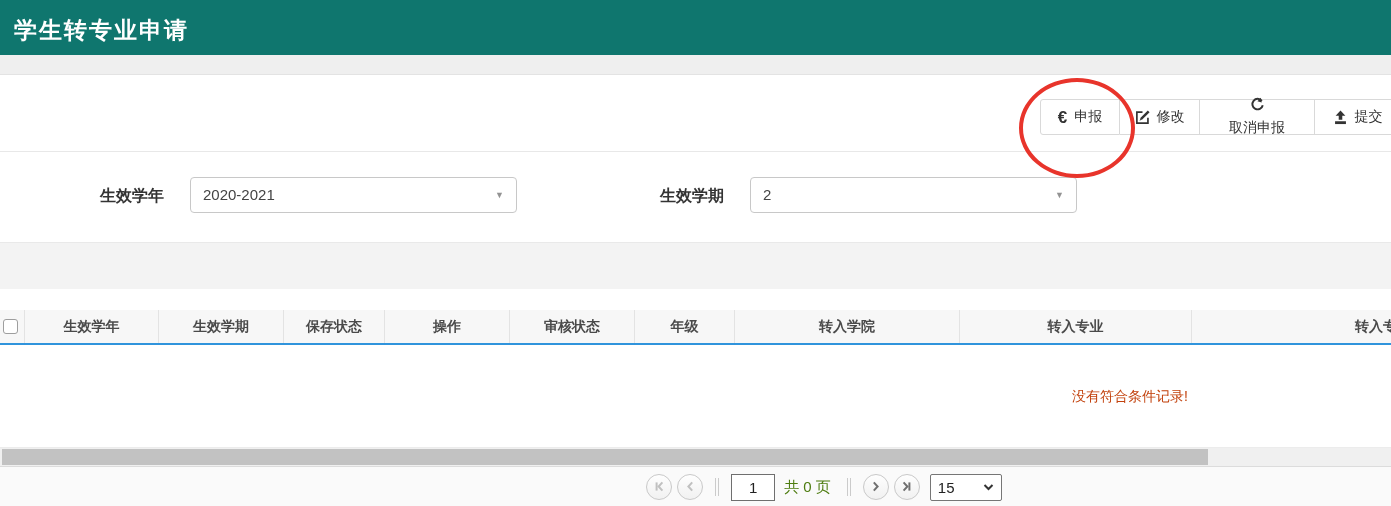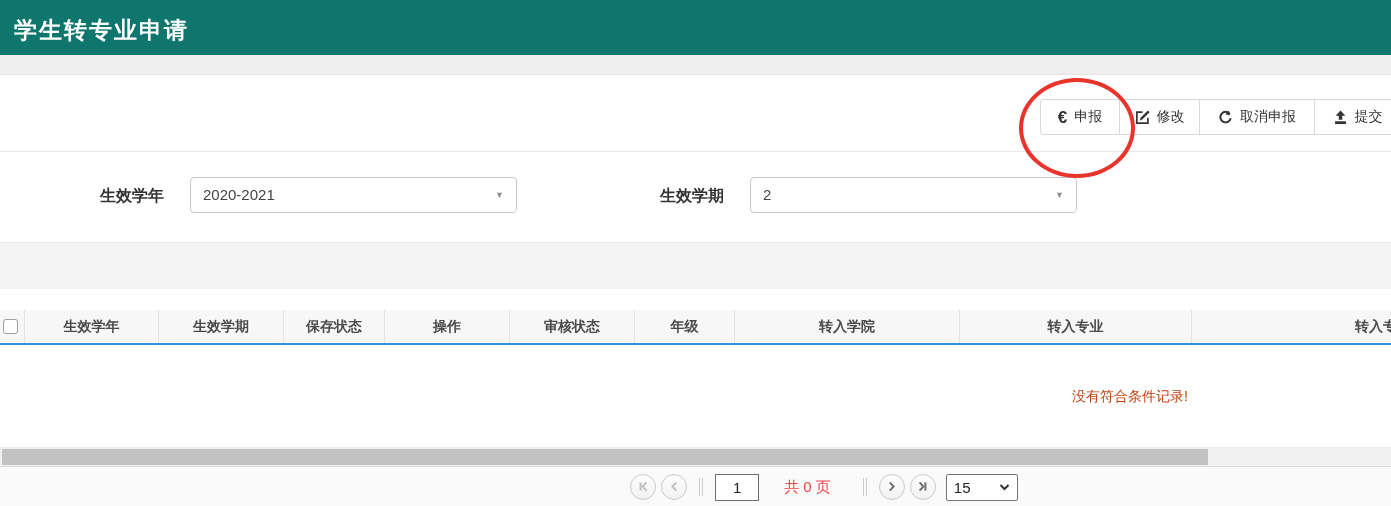--- a/index.html
+++ b/index.html
@@ -10,21 +10,21 @@
   .app-header{position:absolute;left:0;top:0;width:100%;height:55px;background:#0f766e;}
   .app-title{position:absolute;left:14px;top:15px;font-size:23px;font-weight:bold;color:#fff;letter-spacing:2px;}
 
   .subheader{position:absolute;left:0;top:55px;width:100%;height:20px;background:#efefef;border-bottom:1px solid #e3e3e3;box-sizing:border-box;}
 
   
   .toolbar{position:absolute;left:0;top:76px;width:100%;height:76px;background:#fff;border-bottom:1px solid #e8e8e8;box-sizing:border-box;}
   .btn-group{position:absolute;left:1040px;top:23px;display:flex;height:36px;}
   .tb-btn{display:flex;align-items:center;justify-content:center;gap:7px;background:#fff;border:1px solid #d9d9d9;border-left:none;font-size:14px;color:#333;cursor:pointer;box-sizing:border-box;white-space:nowrap;height:36px;}
   .tb-btn:first-child{border-left:1px solid #d9d9d9;border-radius:3px 0 0 3px;}
-  .tb-btn.w80{width:80px;} .tb-btn.w115{width:115px;} .tb-btn.w86{width:86px;}
+  .tb-btn.w80{width:80px;} .tb-btn.w115{width:115px;flex-direction:column;} .tb-btn.w86{width:86px;}
   .tb-euro{font-size:17px;font-weight:bold;line-height:1;}
   .tb-btn svg{display:block;}
 
   
   .annotation-ellipse{position:absolute;left:1019px;top:78px;width:116px;height:100px;border:4px solid #e8342b;border-radius:50%;box-sizing:border-box;pointer-events:none;z-index:10;}
 
   
   .filter-label{position:absolute;font-size:16px;font-weight:bold;color:#333;}
   .lbl-year{left:100px;top:186px;} .lbl-term{left:660px;top:186px;}
   .select-box{position:absolute;top:177px;width:327px;height:36px;border:1px solid #c8c8c8;border-radius:4px;background:#fff;box-sizing:border-box;font-size:15px;color:#444;line-height:34px;padding:0 30px 8px 12px;cursor:pointer;}
@@ -51,21 +51,21 @@
   .h-scrollbar{position:absolute;left:0;top:448px;width:100%;height:18px;background:#f0f0f0;cursor:pointer;}
   .h-scrollbar-thumb{position:absolute;left:2px;top:1px;width:1206px;height:16px;background:#c2c2c2;}
 
   
   .pager-bar{position:absolute;left:0;top:466px;width:100%;height:40px;background:#fafafa;border-top:1px solid #dcdcdc;box-sizing:border-box;}
   .pager{position:absolute;left:0;top:0;width:1648px;height:40px;display:flex;align-items:center;justify-content:center;gap:5px;}
   .pg-btn{width:26px;height:26px;border-radius:50%;border:1px solid #c9c9c9;background:linear-gradient(#fefefe,#f1f1f1);display:flex;align-items:center;justify-content:center;cursor:pointer;box-sizing:border-box;padding:0;}
   .pg-btn.disabled{color:#c0c0c0;} .pg-btn.enabled{color:#707070;}
   .pg-sep{width:2px;height:18px;border-left:1px solid #cbcbcb;border-right:1px solid #cbcbcb;margin:0 7px;}
   .pg-input{width:44px;height:27px;border:1px solid #6f6f6f;text-align:center;font-size:15px;color:#222;background:#fff;box-sizing:border-box;font-family:inherit;}
-  .pg-text{font-size:15px;color:#ef4444;margin:0 20px;white-space:pre;}
+  .pg-text{font-size:15px;color:#4d7c0f;margin:0 4px;white-space:pre;}
   .pg-select{width:72px;height:27px;border:1px solid #767676;border-radius:2px;background:#fff;display:flex;align-items:center;justify-content:space-between;padding:0 7px;font-size:15px;color:#222;box-sizing:border-box;cursor:pointer;margin-left:5px;}
   .pg-select svg{display:block;}
 </style>
 </head>
 <body>
 
 <div class="stage">
 
   <div class="app-header">
     <div class="app-title">学生转专业申请</div>

